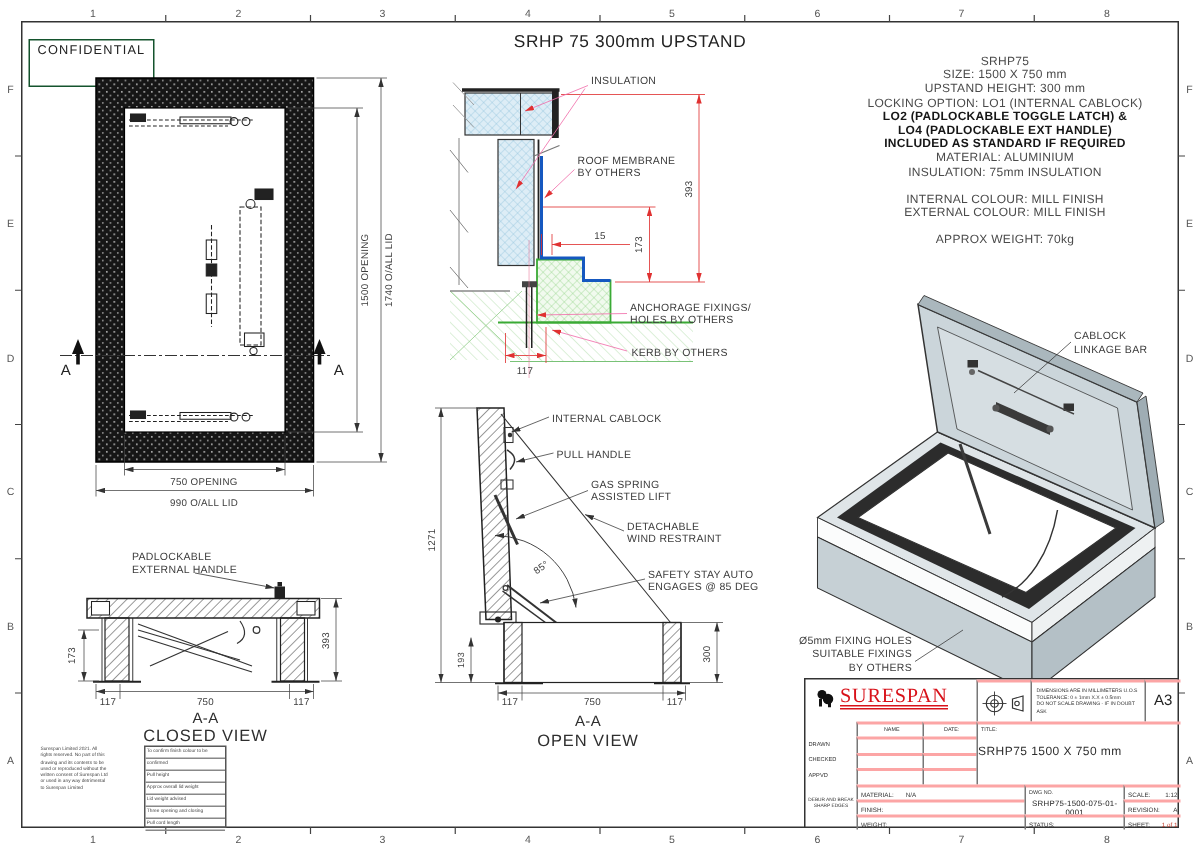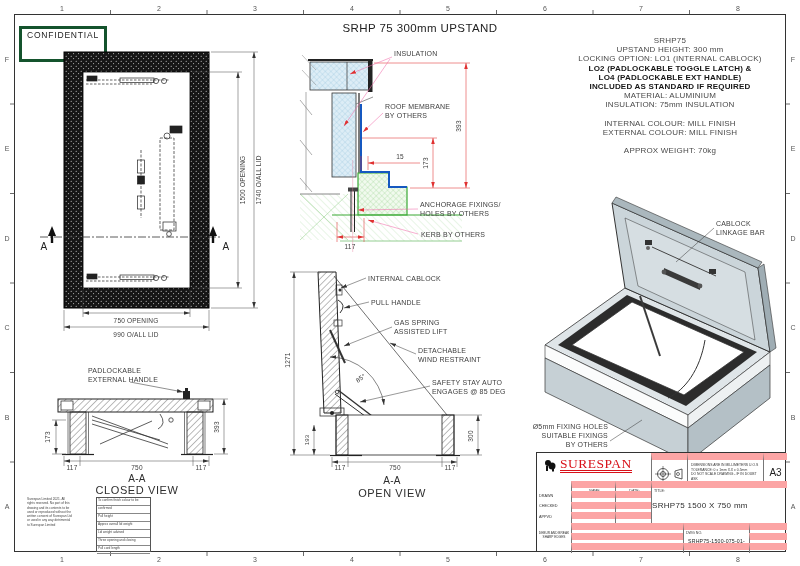--- a/index.html
+++ b/index.html
@@ -7,32 +7,32 @@
          font-family:"Liberation Sans",sans-serif;}
   .abs{position:absolute;}
   svg{position:absolute;overflow:visible;}
   svg text{fill:#3d3d3d;font-family:"Liberation Sans",sans-serif;letter-spacing:.2px;}
   .lbl{font-size:7px;}
   .dim{font-size:6.5px;}
   .cap{font-size:10px;fill:#2e2e2e;}
   .cap2{font-size:11px;fill:#2e2e2e;letter-spacing:.6px;}
   .sec{font-size:10px;fill:#222;}
   .rulers text{font-size:7px;fill:#555;letter-spacing:0;}
-  #confidential{left:19px;top:26px;border:3px solid #14532d;padding:1px 5px 19px 5px;
+  #confidential{left:19px;top:26px;border:1px solid #14532d;padding:1px 5px 19px 5px;
       font-size:8.5px;color:#222;letter-spacing:.8px;}
   #drawing-title{left:300px;top:22px;width:240px;text-align:center;font-size:11.5px;
       color:#222;letter-spacing:.4px;}
   #specs{left:545px;top:36px;width:250px;font-size:8px;color:#4a4a4a;letter-spacing:.2px;}
   #specs .ln{height:9.2px;line-height:9.2px;white-space:nowrap;text-align:center;}
   #specs .b{font-weight:bold;color:#161616;}
   
   #tblock{left:536px;top:452px;width:250px;height:100px;border:1px solid #333;
       font-size:4px;color:#333;background:#fff;box-sizing:border-box;}
   #tblock .cell{position:absolute;box-sizing:border-box;border-left:1px solid #777;
-      border-top:7px solid #fca5a5;overflow:hidden;}
+      border-top:2px solid #fca5a5;overflow:hidden;}
   #tblock .nb{border-left:none;border-top:none;}
   .brand-wrap{display:flex;align-items:center;gap:3px;padding:4px 0 0 6px;}
   .brand{font-family:"Liberation Serif",serif;font-weight:normal;font-size:13.5px;
       color:#d8121a;letter-spacing:.5px;border-bottom:3px double #d8121a;line-height:13px;}
   .note{font-size:3.4px;line-height:4.6px;padding:3px 2px 0 3px;letter-spacing:0;}
   .a3{font-size:10px;text-align:center;padding-top:7px;color:#222;}
   .small-lab{font-size:3.6px;padding:1px 0 0 2px;letter-spacing:0;}
   .ttl{font-size:8px;color:#2e2e2e;text-align:left;margin-top:8px;letter-spacing:.3px;}
   .rowlab{font-size:3.8px;padding:2.5px 0 0 2px;letter-spacing:0;}
   .val{font-size:4.2px;padding:2px 0 0 2px;letter-spacing:0;}
@@ -254,20 +254,21 @@
     <text x="420" y="215.5" class="lbl">HOLES BY OTHERS</text>
     <text x="421" y="237" class="lbl">KERB BY OTHERS</text>
     <text transform="rotate(-90 461 126)" x="461" y="126" class="dim" text-anchor="middle">393</text>
     <text transform="rotate(-90 428 163)" x="428" y="163" class="dim" text-anchor="middle">173</text>
     <text x="400" y="159" class="dim" text-anchor="middle">15</text>
     <text x="350" y="249" class="dim" text-anchor="middle">117</text>
   </svg>
 
   <div id="specs" class="abs">
     <div class="ln">SRHP75</div>
+    <div class="ln">SIZE: 1500 X 750 mm</div>
     <div class="ln">UPSTAND HEIGHT: 300 mm</div>
     <div class="ln">LOCKING OPTION: LO1 (INTERNAL CABLOCK)</div>
     <div class="ln b">LO2 (PADLOCKABLE TOGGLE LATCH) &amp;</div>
     <div class="ln b">LO4 (PADLOCKABLE EXT HANDLE)</div>
     <div class="ln b">INCLUDED AS STANDARD IF REQUIRED</div>
     <div class="ln">MATERIAL: ALUMINIUM</div>
     <div class="ln">INSULATION: 75mm INSULATION</div>
     <div class="ln"></div>
     <div class="ln">INTERNAL COLOUR: MILL FINISH</div>
     <div class="ln">EXTERNAL COLOUR: MILL FINISH</div>

